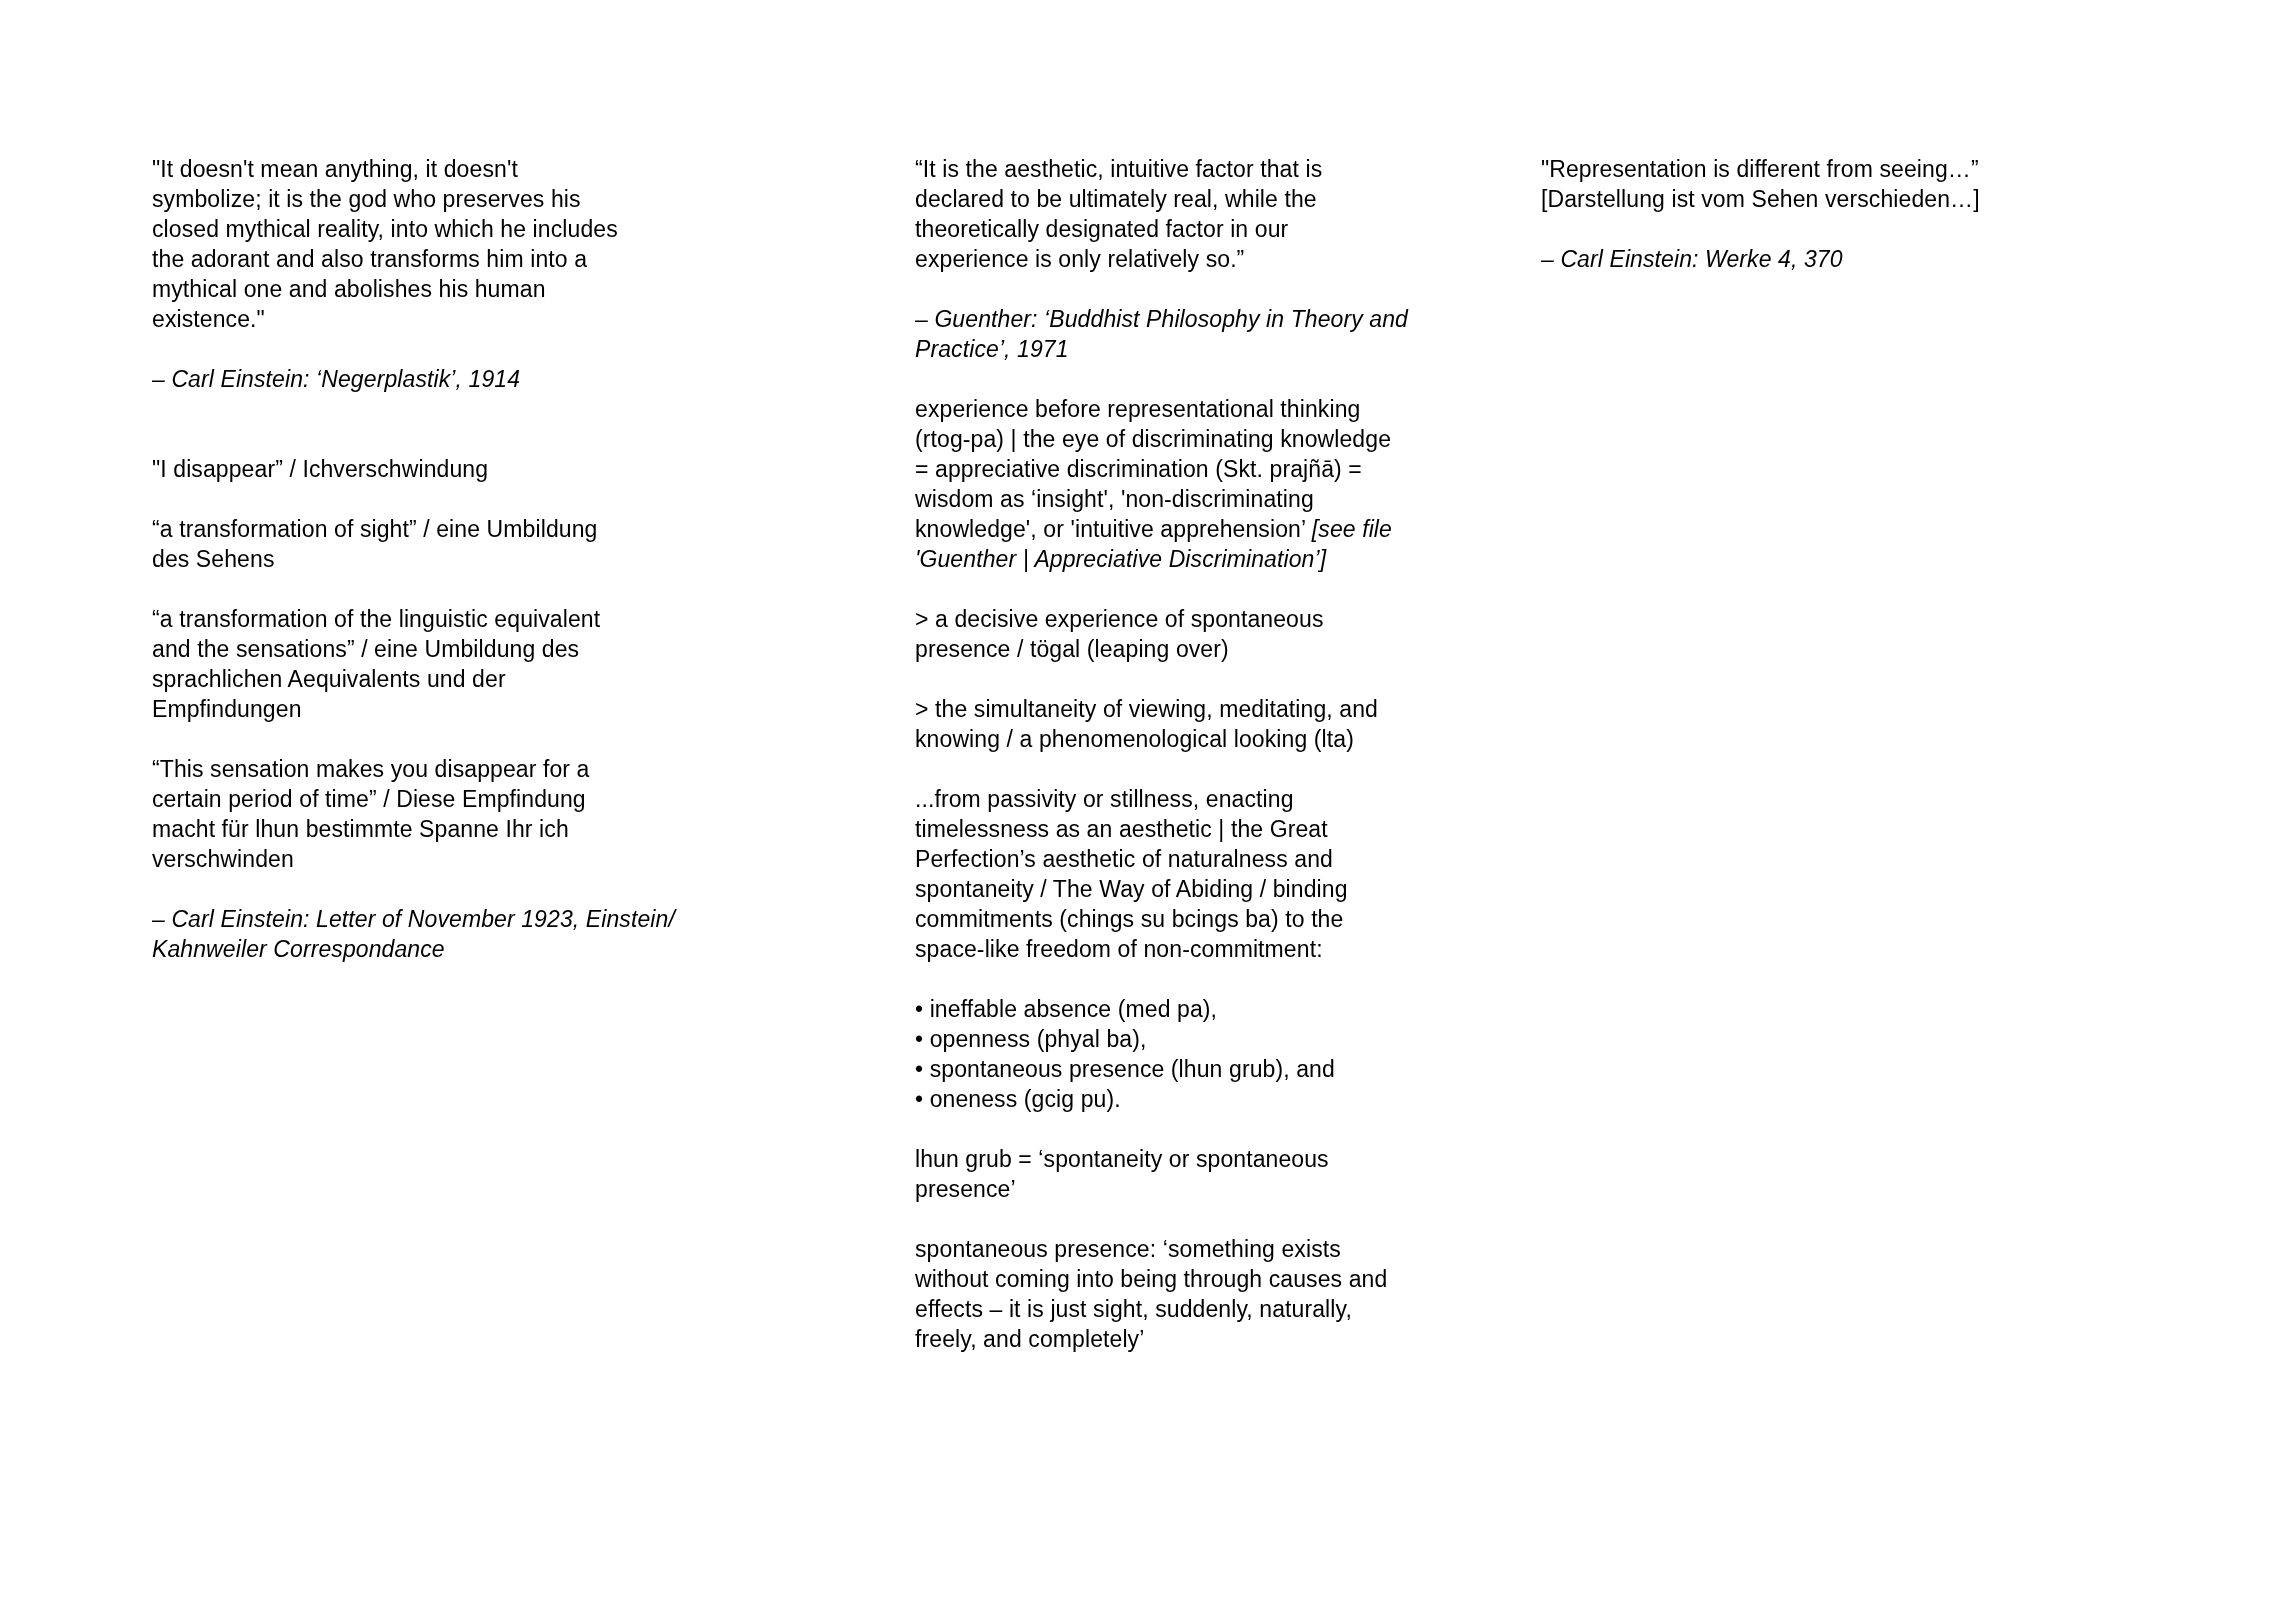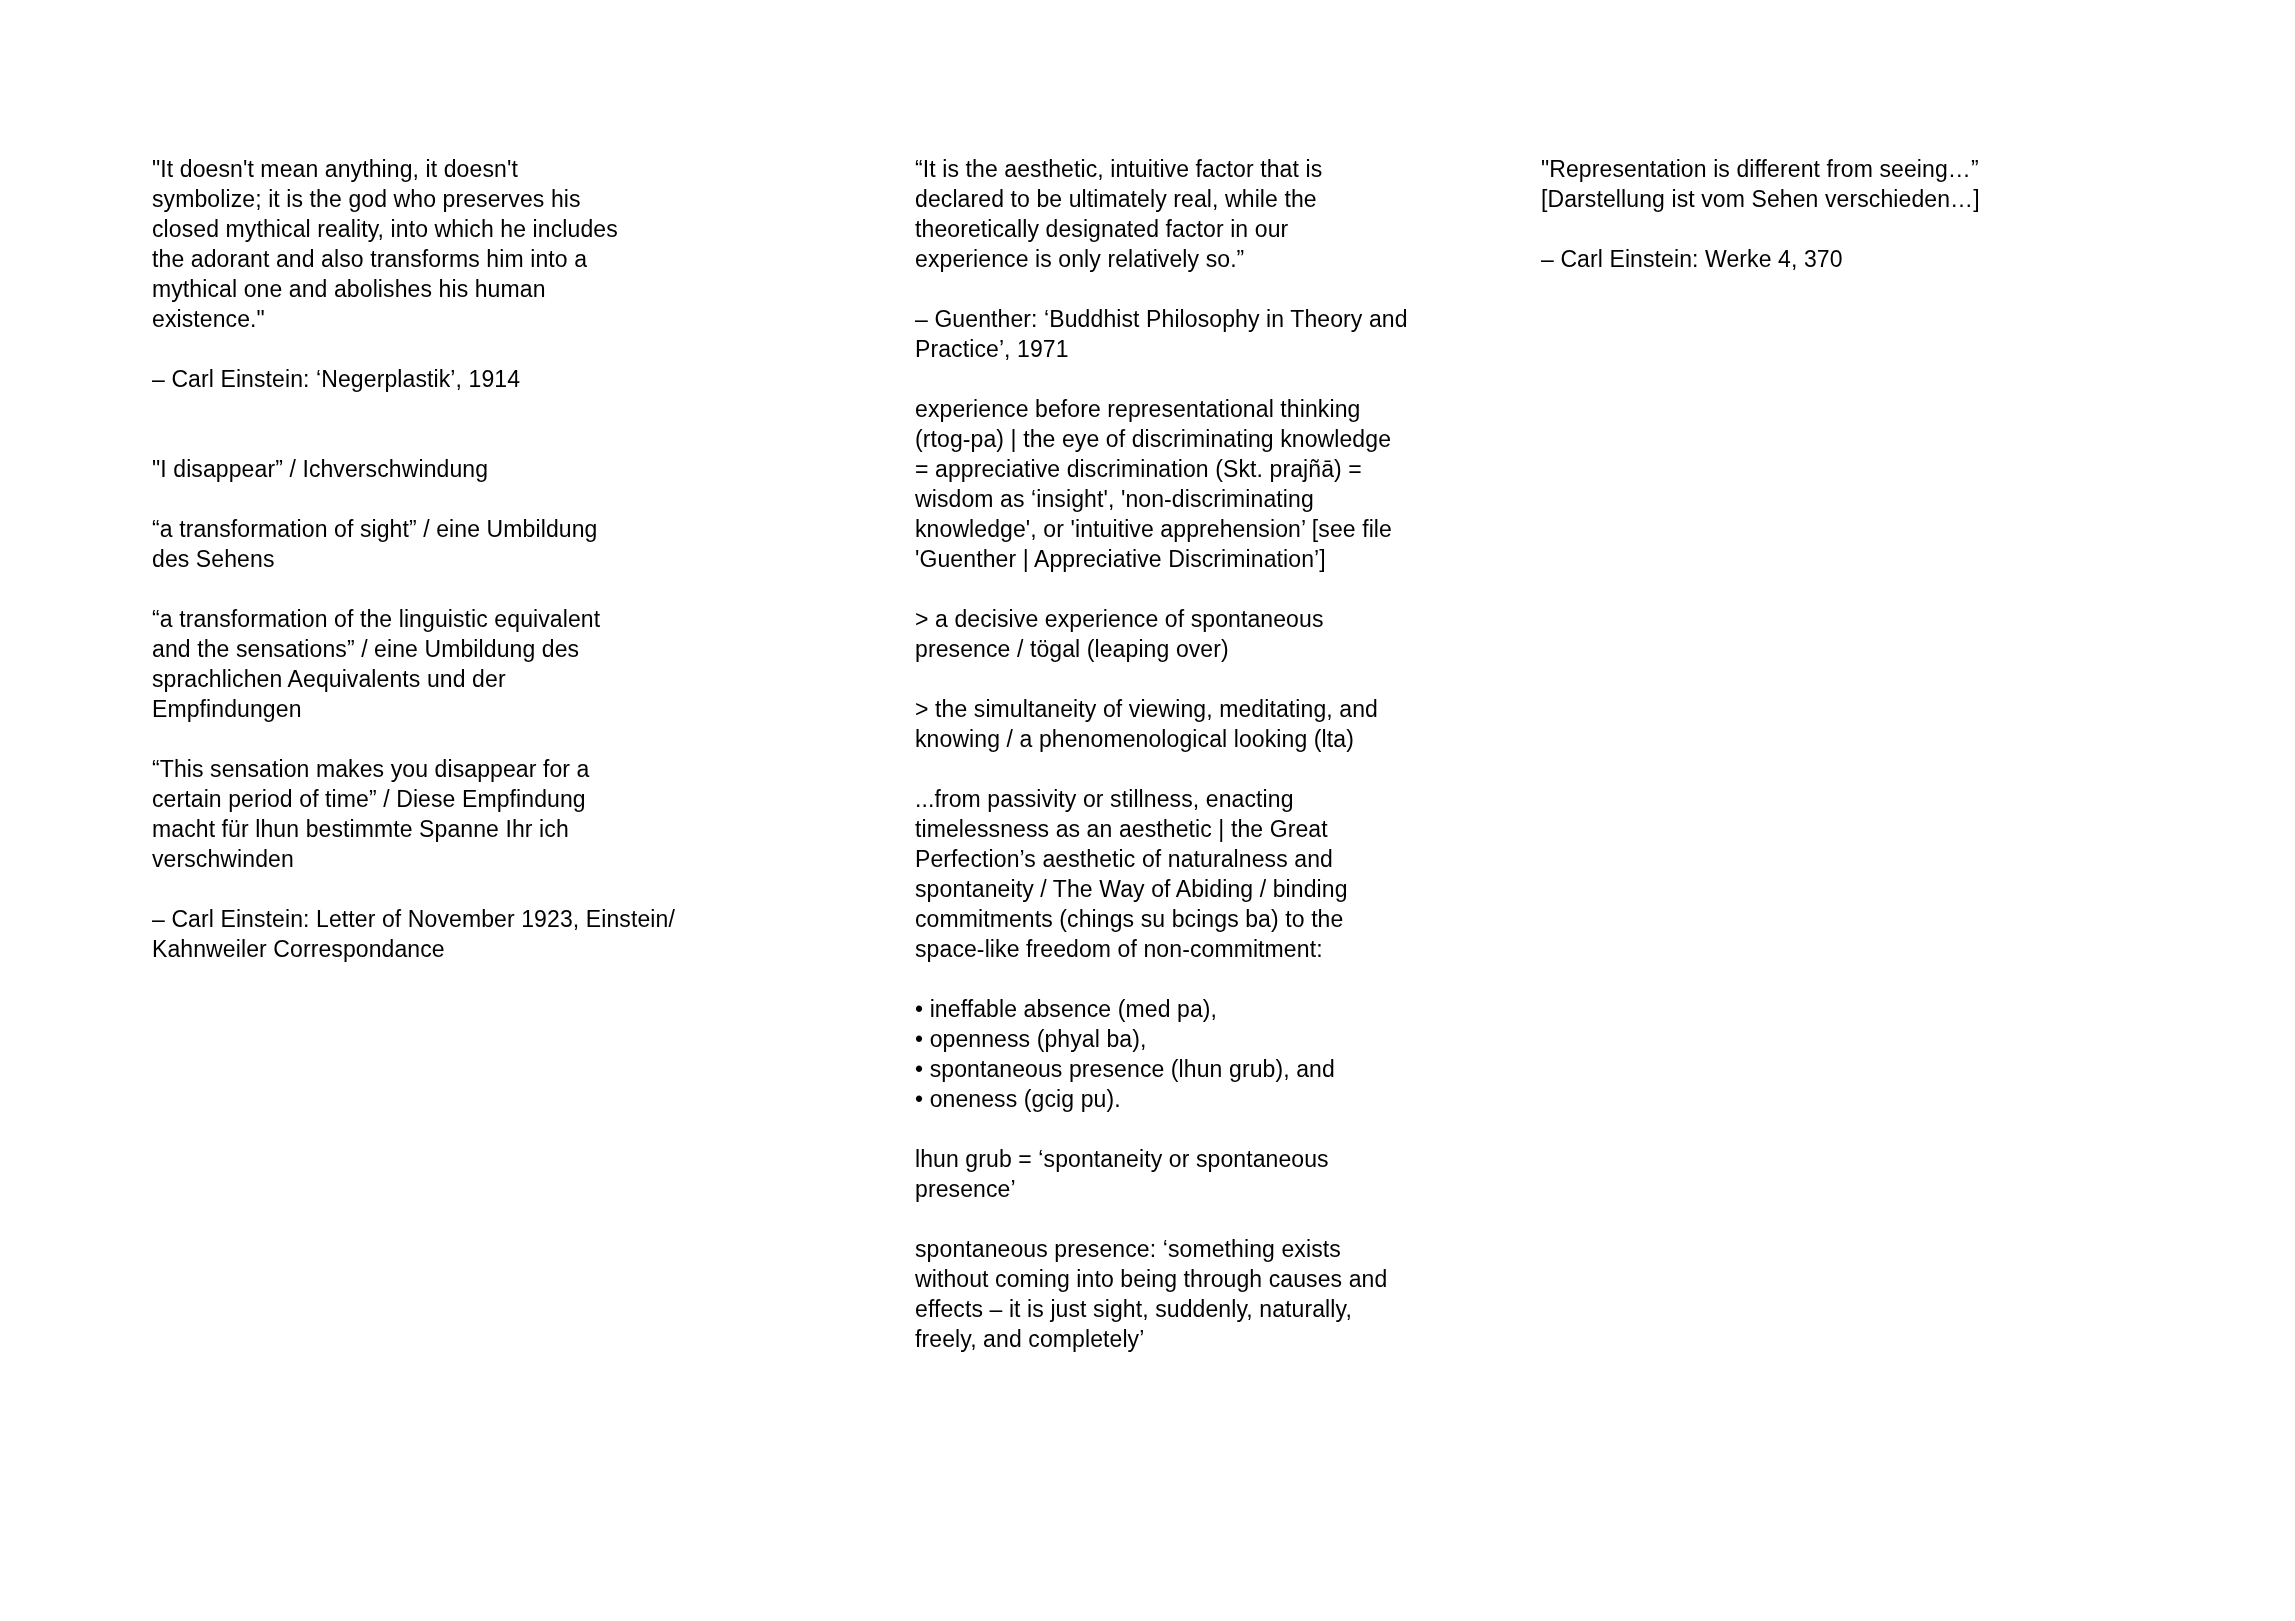--- a/index.html
+++ b/index.html
@@ -19,21 +19,21 @@
     line-height: 30px;
     letter-spacing: 0.1px;
   }
   .col-1 { left: 152px;  width: 660px; }
   .col-2 { left: 879px; width: 683px; margin-left: 36px; }
   .col-3 { left: 1541px; width: 715px; }
   .para {
     margin: 0 0 30px 0;
     white-space: pre-line;
   }
-  .italic { }
+  .italic { font-style: italic; }
   .gap-extra { margin-top: 60px; }
 </style>
 </head>
 <body style="background: rgb(255, 255, 255); color: rgb(0, 0, 0);">
 
 <div class="page">
 
   <section class="col col-1">
     <p class="para">"It doesn't mean anything, it doesn't
 symbolize; it is the god who preserves his

